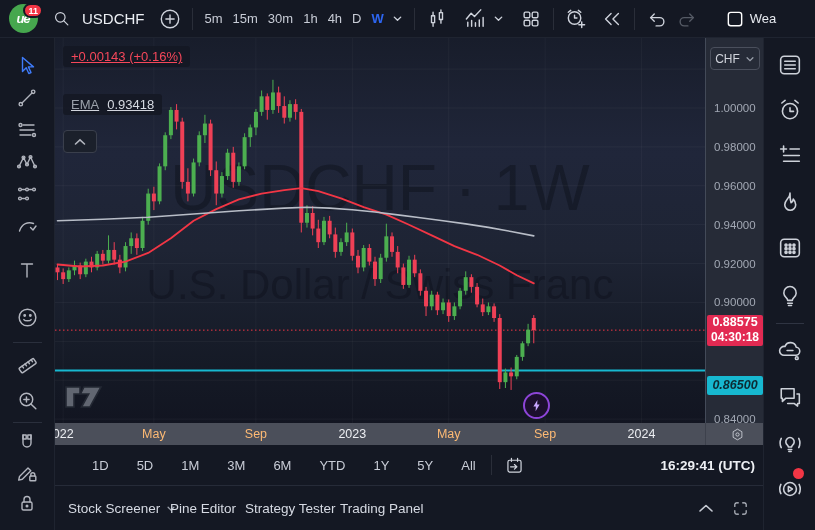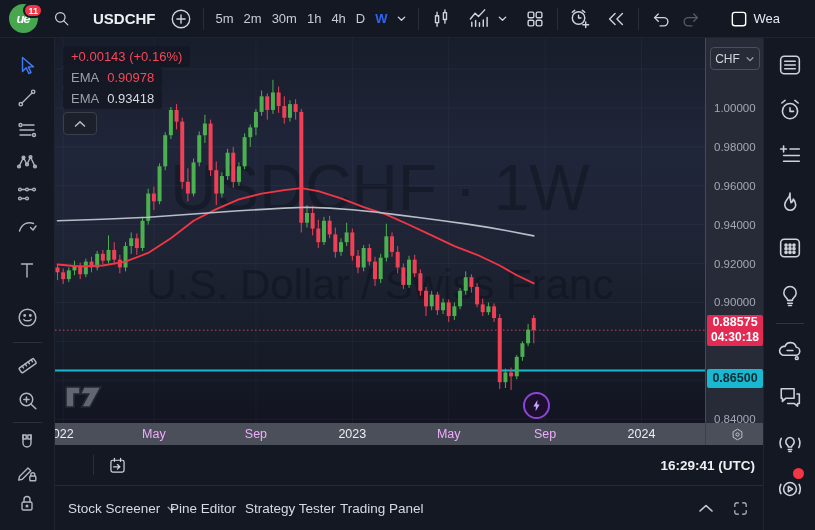--- a/index.html
+++ b/index.html
@@ -14,21 +14,21 @@
   .hicon { display:flex; align-items:center; justify-content:center; width:30px; height:30px;
     border-radius:4px; cursor:pointer; flex:0 0 auto; }
   .hicon svg { stroke:#cfd3dc; fill:none; stroke-width:1.5; stroke-linecap:round; stroke-linejoin:round; }
   #logo-wrap { position:relative; width:46px; display:flex; justify-content:center; }
   #logo { width:29px; height:29px; border-radius:50%; background:#46a74e; color:#fff;
     display:flex; align-items:center; justify-content:center; font-weight:bold; font-style:italic;
     font-size:13px; letter-spacing:-1px; }
   #logo-badge { position:absolute; top:-1px; right:3px; min-width:16px; height:15px; border-radius:8px;
     background:#f23645; color:#fff; font-size:9px; font-weight:bold; display:flex; align-items:center;
     justify-content:center; padding:0 3px; border:2px solid #141823; }
-  #symbol-name { font-size:15px; font-weight:bold; color:#eceff4; margin-left:17px; }
+  #symbol-name { font-size:15px; font-weight:normal; color:#eceff4; margin-left:6px; }
   .interval { font-size:13px; color:#c8ccd6; padding:4px 5px; border-radius:4px; cursor:pointer; }
   .interval.active { color:#2d65f0; font-weight:bold; }
   #layout-name { font-size:13px; color:#e6e9ef; white-space:nowrap; }
 
   
   #left-toolbar { position:absolute; left:0; top:38px; width:55px; height:492px;
     background:#141823; border-right:1px solid #1f2430; z-index:20; }
   .ltool { position:absolute; left:50%; transform:translate(-50%,-50%); width:34px; height:34px;
     display:flex; align-items:center; justify-content:center; border-radius:4px; cursor:pointer; }
   .ltool svg { stroke:#b2b5be; fill:none; stroke-width:1.4; stroke-linecap:round; stroke-linejoin:round; }
@@ -53,21 +53,21 @@
   #wm1 { position:absolute; left:325px; top:150px; transform:translate(-50%,-50%); font-size:64px;
     color:rgba(5,8,15,0.34); white-space:nowrap; }
   #wm2 { position:absolute; left:325px; top:247px; transform:translate(-50%,-50%); font-size:42px;
     color:rgba(5,8,15,0.30); white-space:nowrap; }
   #candles-svg { position:absolute; left:0; top:0; }
   #tv-wm { position:absolute; left:10px; top:347px; opacity:.85; }
 
   
   #legend { position:absolute; left:8px; top:8px; z-index:5; font-size:13px; }
   .legend-row { display:inline-block; background:rgba(19,23,34,0.82); border-radius:3px;
-    padding:3px 8px; margin-bottom:0; white-space:nowrap; }
+    padding:3px 8px; margin-bottom:12px; white-space:nowrap;text-decoration:underline; }
   #chg-row { color:#f5475a; }
   .ema-label { color:#9aa0aa; margin-right:8px; }
   .ema-val-red { color:#f5475a; }
   .ema-val-gray { color:#d6dae2; }
   #legend-collapse { display:flex; align-items:center; justify-content:center; width:34px; height:23px;
     background:#1b202b; border:1px solid #3a3f4c; border-radius:4px; cursor:pointer; margin-top:3px; }
   #legend-collapse svg { stroke:#b2b5be; fill:none; stroke-width:1.6; stroke-linecap:round; }
 
   
   #price-axis { position:absolute; left:650px; top:0; width:58px; height:385px; background:#262b37;
@@ -79,21 +79,21 @@
   #chf-btn svg { stroke:#9aa0ab; fill:none; stroke-width:1.5; stroke-linecap:round; }
   #last-badge { position:absolute; left:1px; top:277px; width:56px; height:31px; background:#e22a52;
     border-radius:2px; color:#fff; text-align:center; line-height:15px; font-size:12.5px; font-weight:bold; }
   #last-badge .cd { font-weight:bold; font-size:12px;text-align:center; }
   #support-badge { position:absolute; left:1px; top:323px; width:56px; height:19px; background:#17b8d0;
     border-radius:2px; color:#0d2b33; text-align:center; line-height:19px; font-size:12.5px; font-weight:bold; }
 
   
   #time-axis { position:absolute; left:0; top:385px; width:708px; height:22px; background:#4b4f5a;
     cursor:ew-resize; }
-  .tlabel { position:absolute; top:50%; transform:translate(-50%,-50%); font-size:12.5px; color:#f0abfc; }
+  .tlabel { position:absolute; top:50%; transform:translate(-50%,-50%); font-size:12.5px; color:#fdba74; }
   .tlabel.major { color:#eceef2; }
   #axis-sep { position:absolute; left:650px; top:0; width:1px; height:22px; background:#3d414c; }
   #gear-btn { position:absolute; left:668px; top:1px; width:28px; height:20px; display:flex;
     align-items:center; justify-content:center; cursor:pointer; }
   #gear-btn svg { stroke:#d6dae2; fill:none; stroke-width:1.3; }
 
   
   #bottom-toolbar { position:absolute; left:0; top:407px; width:708px; height:41px; background:#141823;
     border-bottom:1px solid #262b38; display:flex; align-items:center; padding-left:30px; }
   .range-btn { font-size:13px; color:#c9cdd7; padding:4px 7px; border-radius:4px; cursor:pointer; }
@@ -136,21 +136,21 @@
     <div id="symbol-name">USDCHF</div>
     <div class="hicon" style="margin-left:10px">
       <svg width="22" height="22" viewBox="0 0 24 24">
           <circle cx="12" cy="12" r="9.5"></circle>
           <path d="M12 7.5v9M7.5 12h9"></path>
         </svg>
     </div>
     <div class="hdr-div"></div>
     <div id="intervals" style="display:flex;align-items:center;">
         <div class="interval">5m</div>
-        <div class="interval">2m</div>
+        <div class="interval">15m</div>
         <div class="interval">30m</div>
         <div class="interval">1h</div>
         <div class="interval">4h</div>
         <div class="interval">D</div>
         <div class="interval active">W</div>
       </div>
     <div class="hicon" style="width:18px">
       <svg width="11" height="11" viewBox="0 0 12 12">
           <path d="M2.5 4.5 L6 8 L9.5 4.5"></path>
         </svg>
@@ -599,21 +599,21 @@
           <rect x="476.768318213538" y="279.99999999999994" width="4" height="12.152777777777715" fill="#ef4056"></rect>
           <polyline points="2.5,226.5 25.2,228.5 47.9,227.5 70.5,223.6 93.2,214.9 115.9,200.3 138.6,182.8 161.3,171.1 183.9,161.4 206.6,155.6 229.3,152.1 246.3,150.1 263.3,153.2 286.0,160.4 308.7,169.2 331.4,176.6 354.0,186.7 376.7,197.4 399.4,208.1 422.1,216.8 444.7,227.5 461.8,237.2 478.8,245.4" fill="none" stroke="#f23645" stroke-width="1.8" stroke-linejoin="round" stroke-linecap="round"></polyline>
           <polyline points="2.5,182.8 47.9,181.2 93.2,179.3 138.6,176.0 183.9,172.7 229.3,170.1 252.0,169.2 274.7,170.1 297.3,171.7 320.0,174.0 342.7,176.9 365.4,179.7 388.0,182.8 410.7,185.9 433.4,189.4 456.1,193.5 478.8,197.9" fill="none" stroke="#b8bdc7" stroke-width="1.6" stroke-linejoin="round" stroke-linecap="round"></polyline>
         </svg>
       <svg id="tv-wm" width="38" height="24" viewBox="0 0 38 24">
         <path d="M1 2 h14 v7 h-6 v13 h-8 z" fill="#6f747f" stroke="#262b36" stroke-width="1.6"></path>
         <path d="M19 2 h17 l-11 20 h-8.5 l7.2-13 h-8.2 z" fill="#6f747f" stroke="#262b36" stroke-width="1.6"></path>
       </svg>
       <div id="legend">
         <div class="legend-row" id="chg-row">+0.00143 (+0.16%)</div><br>
-        <div class="legend-row"><span class="ema-label">EMA</span><span class="ema-val-red">0.90978</span></div><br>
+        <br>
         <div class="legend-row"><span class="ema-label">EMA</span><span class="ema-val-gray">0.93418</span></div>
         <div id="legend-collapse">
           <svg width="12" height="8" viewBox="0 0 12 8">
               <path d="M1.5 6 L6 1.8 L10.5 6"></path>
             </svg>
         </div>
       </div>
       <div id="boost-badge">
         <svg width="15" height="15" viewBox="0 0 24 24">
             <path d="M13.5 3 L7 13.5 h4 L10.5 21 L17 10.5 h-4 z" fill="#c9a6ff" stroke="none"></path>
@@ -635,21 +635,21 @@
           <div class="plabel" style="top: 186.667px;">0.94000</div>
           <div class="plabel" style="top: 225.556px;">0.92000</div>
           <div class="plabel" style="top: 264.444px;">0.90000</div>
           <div class="plabel" style="top: 342.222px;">0.86000</div>
           <div class="plabel" style="top: 381.111px;">0.84000</div>
         </div>
       <div id="last-badge" style="top: 277.153px;">
         <div>0.88575</div>
         <div class="cd">04:30:18</div>
       </div>
-      <div id="support-badge" style="top: 331px;">0.86500</div>
+      <div id="support-badge" style="top: 338px; font-style: italic;">0.86500</div>
     </div>
 
     <div id="time-axis">
       <div id="time-labels">
           <div class="tlabel major" style="left: 8.16469px;">022</div>
           <div class="tlabel" style="left: 98.8835px;">May</div>
           <div class="tlabel" style="left: 200.942px;">Sep</div>
           <div class="tlabel major" style="left: 297.331px;">2023</div>
           <div class="tlabel" style="left: 393.719px;">May</div>
           <div class="tlabel" style="left: 490.108px;">Sep</div>
@@ -658,20 +658,31 @@
       <div id="axis-sep"></div>
       <div id="gear-btn">
         <svg width="15" height="15" viewBox="0 0 24 24">
             <path d="M12 3.5 l7 4 v9 l-7 4 -7-4 v-9 z"></path>
             <circle cx="12" cy="12" r="2.6"></circle>
           </svg>
       </div>
     </div>
 
     <div id="bottom-toolbar">
+      <div id="ranges" style="display:flex;align-items:center;gap:14px;">
+          <div class="range-btn">1D</div>
+          <div class="range-btn">5D</div>
+          <div class="range-btn">1M</div>
+          <div class="range-btn">3M</div>
+          <div class="range-btn">6M</div>
+          <div class="range-btn">YTD</div>
+          <div class="range-btn">1Y</div>
+          <div class="range-btn">5Y</div>
+          <div class="range-btn">All</div>
+        </div>
       <div id="bt-div"></div>
       <div id="goto-date">
         <svg width="21" height="21" viewBox="0 0 24 24">
             <rect x="4.5" y="6" width="15" height="13.5" rx="2"></rect>
             <path d="M8.5 3.8v3.4M15.5 3.8v3.4"></path>
             <path d="M7.5 13.5h7m-2.6-2.6 l2.8 2.6-2.8 2.6"></path>
           </svg>
       </div>
       <div id="clock">16:29:41 (UTC)</div>
     </div>

